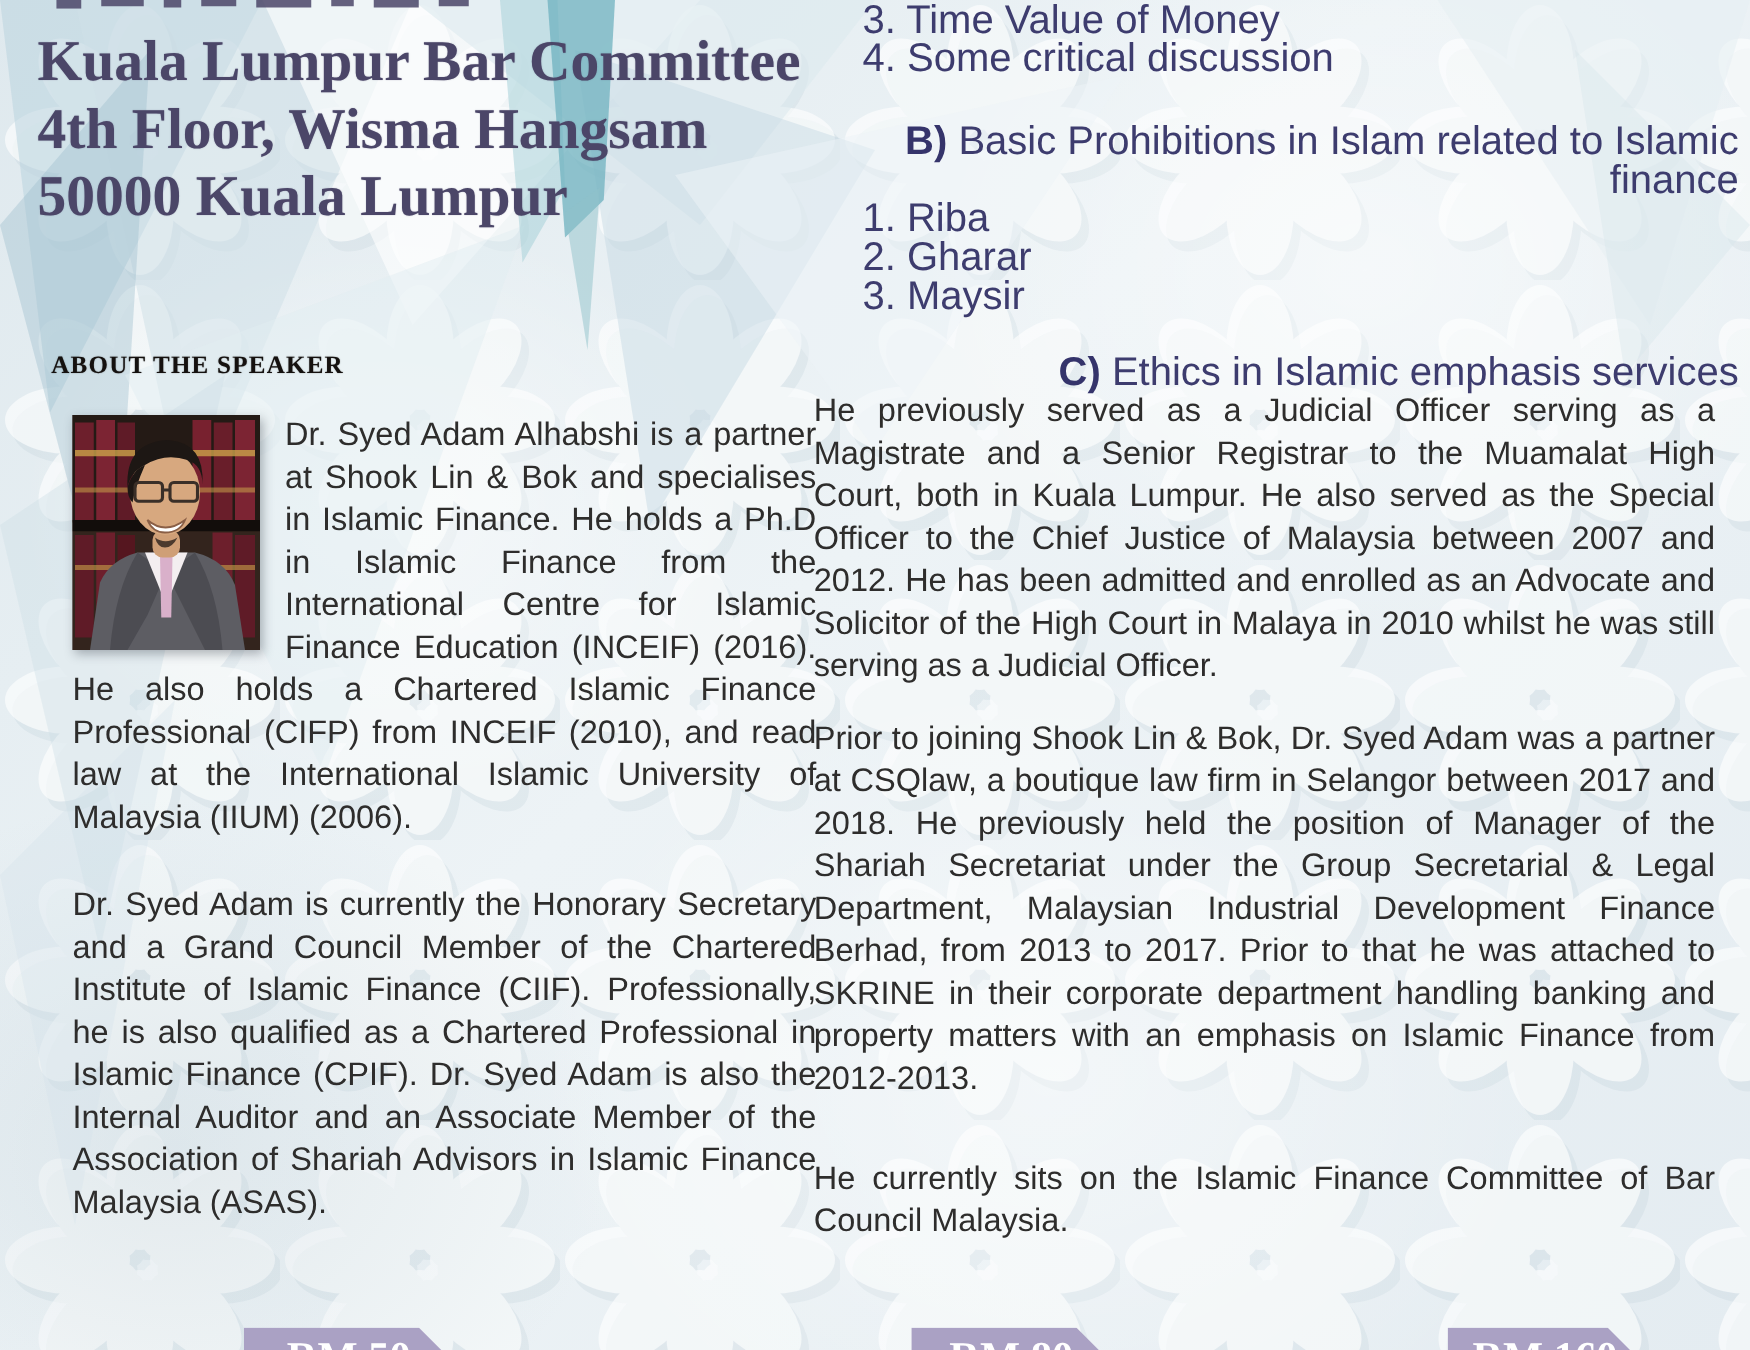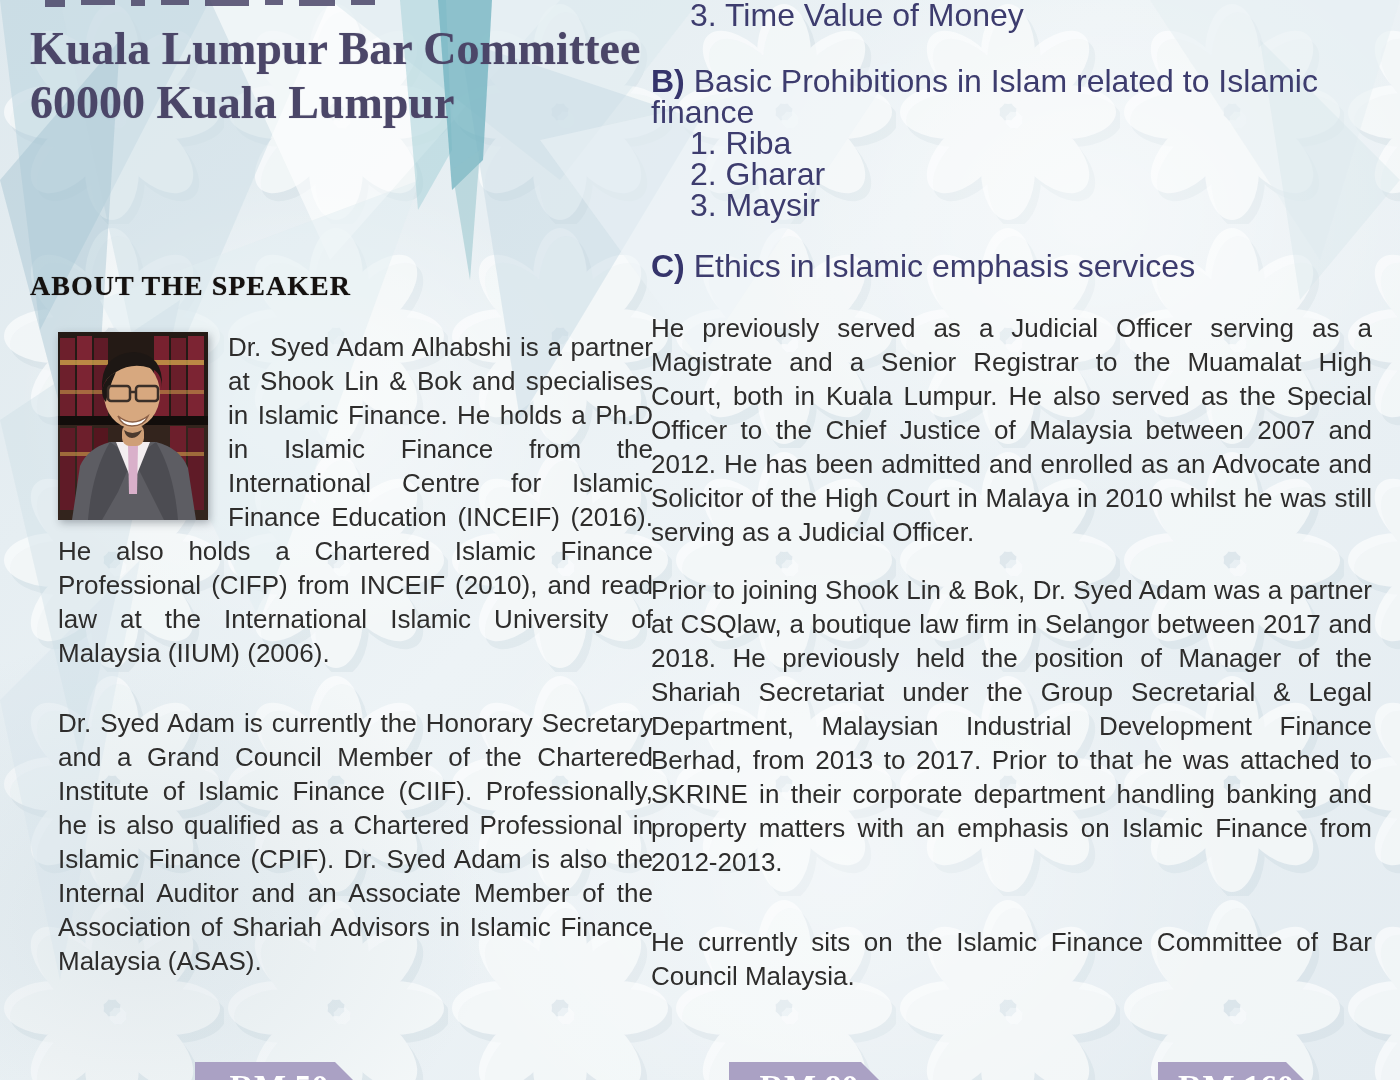--- a/index.html
+++ b/index.html
@@ -23,36 +23,36 @@
   .remnant span:nth-child(5){width:44px;height:6px;}
   .remnant span:nth-child(6){width:18px;}
   .remnant span:nth-child(7){width:36px;height:6px;}
   .remnant span:nth-child(8){width:24px;}
 
   
   .address{position:absolute;left:30px;top:22px;width:620px;
            font-family:"Liberation Serif","DejaVu Serif",serif;font-weight:700;
            font-size:46px;line-height:54px;color:#4b4668;letter-spacing:0px;
            text-shadow:0 0 1px rgba(75,70,104,.45);}
-  .about{position:absolute;left:30px;top:270px;margin:0;
+  .about{position:absolute;left:30px;top:270px;margin:11px;
          font-family:"Liberation Serif","DejaVu Serif",serif;font-weight:700;
-         font-size:28px;letter-spacing:1px;color:#15110f;
+         font-size:20px;letter-spacing:1px;color:#15110f;
          text-shadow:0 0 1px rgba(0,0,0,.5);}
   .left-body{position:absolute;left:30px;top:330px;width:595px;margin-left:28px;}
   .para{margin:0;font-size:26px;line-height:34px;color:#2e2d2c;text-align:justify;}
   .para + .para{margin-top:36px;}
   .photo{float:left;width:150px;height:188px;margin:2px 20px 8px 0;
          box-shadow:2px 3px 8px rgba(40,50,60,.35);background:#2e211c;}
   .photo svg{display:block;}
 
   
   .outline{position:absolute;left:651px;top:0;width:740px;
            font-size:32px;line-height:31px;color:#3d3c6e;}
   .o-item{padding-left:39px;}
-  .o-head{margin-top:35px;}
+  .o-head{margin-top:35px;text-align:right;}
   .o-head .o-label{font-weight:700;color:#35346b;}
   .o-head.gap-c{margin-top:30px;}
   .right-body{position:absolute;left:651px;top:311px;width:721px;}
   .right-body .para + .para{margin-top:24px;}
   .right-body .para.last{margin-top:46px;}
 
   
   .price{position:absolute;top:1062px;height:60px;background:#aaa1c4;
          clip-path:polygon(0 0,calc(100% - 28px) 0,100% 28px,100% 100%,0 100%);
          color:#ffffff;font-family:"Liberation Serif","DejaVu Serif",serif;
@@ -114,21 +114,22 @@
     <polygon points="438,0 492,0 483,160 452,190" fill="#6fb2bf" opacity="0.75"></polygon>
     <polygon points="452,170 480,150 470,280" fill="#8fc2ca" opacity="0.5"></polygon>
   </svg>
 
   <div class="remnant">
     <span></span><span></span><span></span><span></span><span></span><span></span><span></span><span></span>
   </div>
 
   <div class="address">
     <div>Kuala Lumpur Bar Committee</div>
-    <div>60000 Kuala Lumpur</div>
+    <div>4th Floor, Wisma Hangsam</div>
+    <div>50000 Kuala Lumpur</div>
   </div>
 
   <h2 class="about">ABOUT THE SPEAKER</h2>
 
   <div class="left-body">
     <p class="para">
       <span class="photo">
         <svg width="150" height="188" viewBox="0 0 150 188" xmlns="http://www.w3.org/2000/svg">
 
           <rect width="150" height="188" fill="#33241d"></rect>
@@ -178,20 +179,21 @@
           <path d="M66,98 Q74,104 84,98 Q80,106 74,106 Q68,106 66,98 Z" fill="#2a201b" opacity="0.8"></path>
         </svg>
       </span>
       <span>Dr. Syed Adam Alhabshi is a partner at Shook Lin &amp; Bok and specialises in Islamic Finance. He holds a Ph.D in Islamic Finance from the International Centre for Islamic Finance Education (INCEIF) (2016). He also holds a Chartered Islamic Finance Professional (CIFP) from INCEIF (2010), and read law at the International Islamic University of Malaysia (IIUM) (2006).</span>
     </p>
     <p class="para">Dr. Syed Adam is currently the Honorary Secretary and a Grand Council Member of the Chartered Institute of Islamic Finance (CIIF). Professionally, he is also qualified as a Chartered Professional in Islamic Finance (CPIF). Dr. Syed Adam is also the Internal Auditor and an Associate Member of the Association of Shariah Advisors in Islamic Finance Malaysia (ASAS).</p>
   </div>
 
   <div class="outline">
     <div class="o-item">3. Time Value of Money</div>
+    <div class="o-item">4. Some critical discussion</div>
 
     <div class="o-head">
       <span class="o-label">B)</span>
       <span>Basic Prohibitions in Islam related to Islamic finance</span>
     </div>
     <div class="o-item">1. Riba</div>
     <div class="o-item">2. Gharar</div>
     <div class="o-item">3. Maysir</div>
 
     <div class="o-head gap-c">

